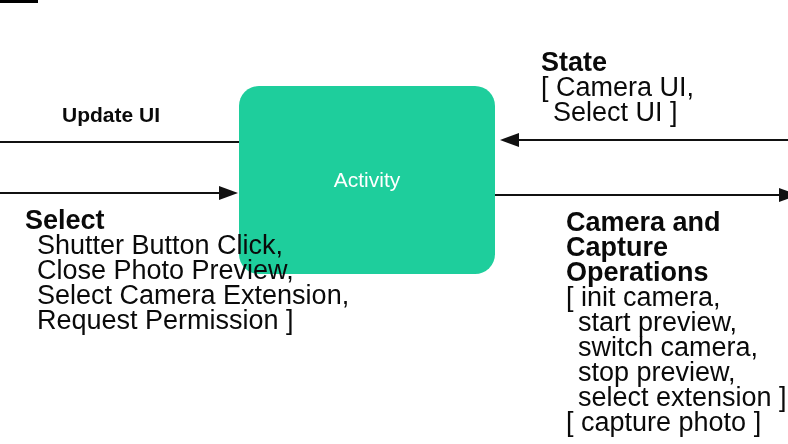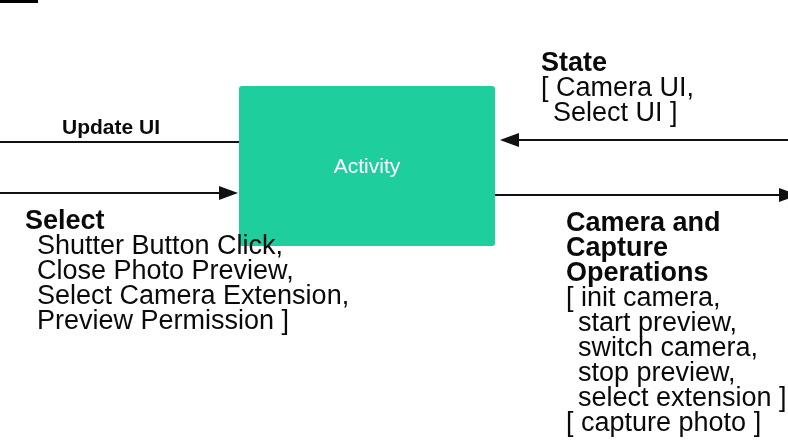--- a/index.html
+++ b/index.html
@@ -33,40 +33,40 @@
     background: #111111;
   }
   .arrowhead.right { clip-path: polygon(0 0, 100% 50%, 0 100%); }
   .arrowhead.left  { clip-path: polygon(100% 0, 0 50%, 100% 100%); }
   .actions-head { left: 219px; top: 186px; }
   .state-head   { left: 500px; top: 133px; }
   .ops-head     { left: 779px; top: 188px; }
   .node {
     position: absolute;
     left: 239px; top: 86px;
-    width: 256px; height: 160px;
+    width: 256px; height: 188px;
     background: #1ECE9C;
-    border-radius: 3px;
+    border-radius: 20px;
     display: flex;
     align-items: center;
     justify-content: center;
   }
   .node span {
     color: #ffffff;
     font-size: 21px;
     font-weight: 400;
   }
   .label {
     position: absolute;
     font-size: 21px;
     line-height: 25px;
     white-space: nowrap;
   }
   .bold { font-weight: 700; }
-  .update-ui { left: 62px; top: 114px; }
+  .update-ui { left: 62px; top: 102px; }
   .textblock {
     position: absolute;
     font-size: 27px;
     line-height: 25px;
   }
   .textblock > div { white-space: nowrap; }
   .textblock .indent { padding-left: 12px; }
   .actions-block { left: 25px;  top: 208px; }
   .state-block   { left: 541px; top: 50px;  }
   .ops-block     { left: 566px; top: 210px; width: 212px; }
@@ -100,21 +100,21 @@
     <div class="bold">State</div>
     <div>[ Camera UI,</div>
     <div class="indent">Select UI ]</div>
   </div>
 
   <div class="textblock actions-block">
     <div class="bold">Select</div>
     <div class="indent">Shutter Button Click,</div>
     <div class="indent">Close Photo Preview,</div>
     <div class="indent">Select Camera Extension,</div>
-    <div class="indent">Preview Permission ]</div>
+    <div class="indent">Request Permission ]</div>
   </div>
 
   <div class="textblock ops-block">
     <div class="bold title">Camera and Capture Operations</div>
     <div>[ init camera,</div>
     <div class="indent">start preview,</div>
     <div class="indent">switch camera,</div>
     <div class="indent">stop preview,</div>
     <div class="indent">select extension ]</div>
     <div>[ capture photo ]</div>

